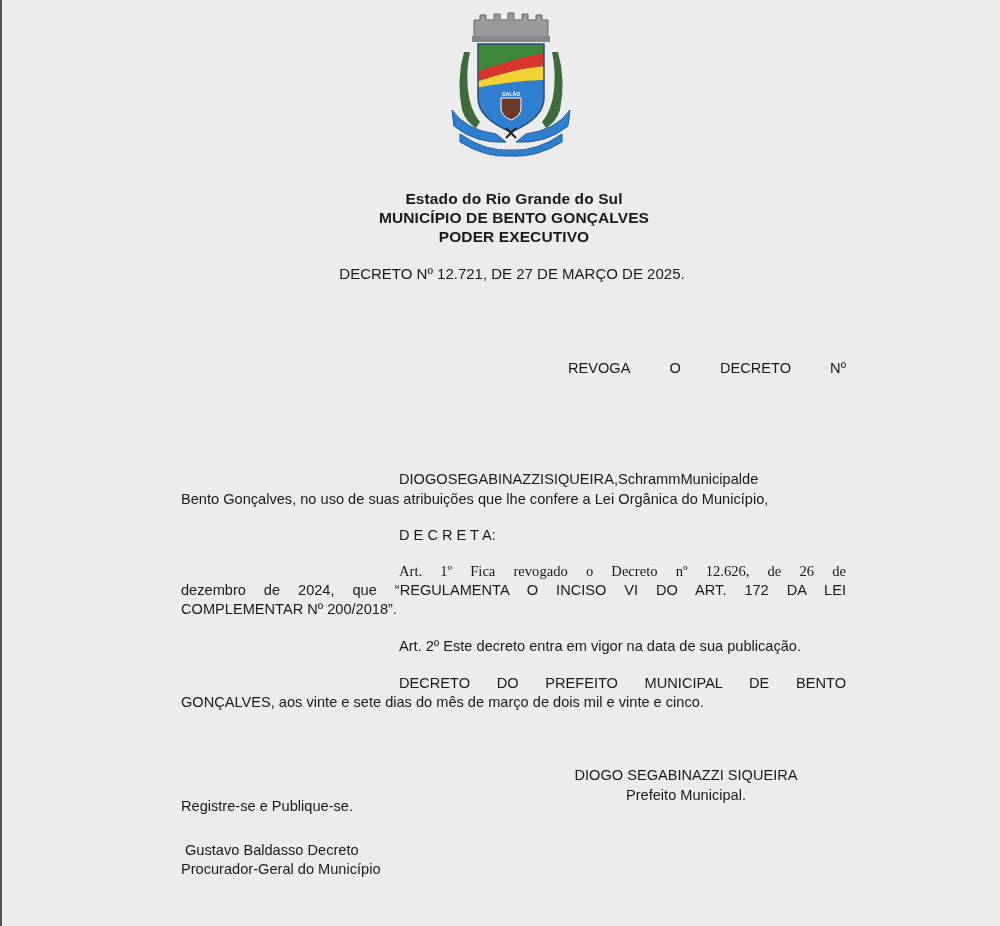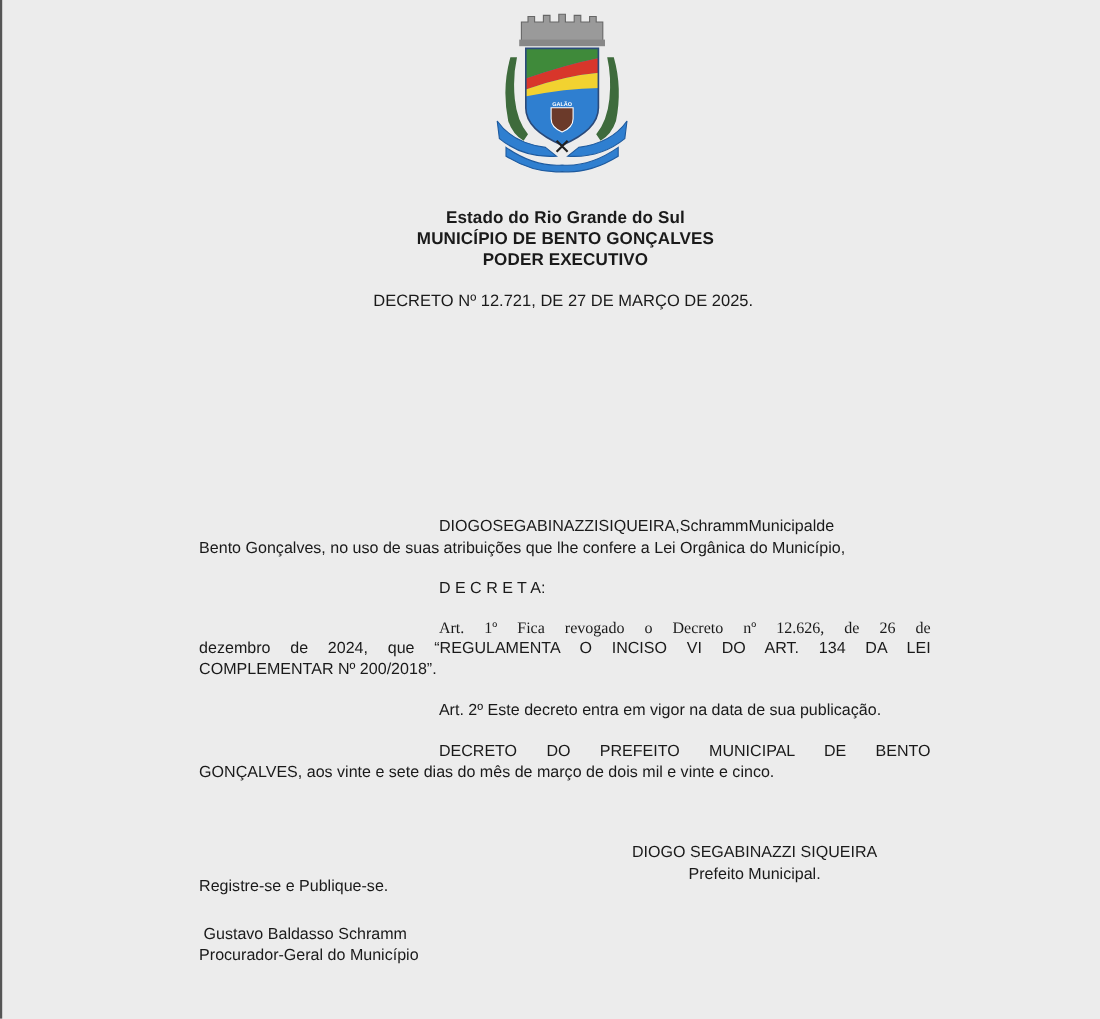--- a/index.html
+++ b/index.html
@@ -65,41 +65,47 @@
   </svg>
 </div>
 
 <div class="abs header-line" style="top:190px; left:12px;">Estado do Rio Grande do Sul</div>
 <div class="abs header-line" style="top:209px; left:12px;">MUNICÍPIO DE BENTO GONÇALVES</div>
 <div class="abs header-line" style="top:228px; left:12px;">PODER EXECUTIVO</div>
 
 <div class="abs decree-title">DECRETO Nº 12.721, DE 27 DE MARÇO DE 2025.</div>
 
 <div class="abs body-text" style="left:566px; top:358px; width:278px;">
+  <div style="display:flex; justify-content:space-between;">
+    <span>REVOGA</span>
+    <span>O</span>
+    <span>DECRETO</span>
+    <span>Nº</span>
+  </div>
 </div>
 
 <div class="abs body-text" style="left:397px; top:469px; width:447px; display:flex; ">
   <span>DIOGO</span>
   <span>SEGABINAZZI</span>
   <span>SIQUEIRA,</span>
   <span>Schramm</span>
   <span>Municipal</span>
   <span>de</span>
 </div>
 <div class="abs body-text" style="left:179px; top:489px; width:680px;">Bento Gonçalves, no uso de suas atribuições que lhe confere a Lei Orgânica do Município,</div>
 
 <div class="abs body-text" style="left:397px; top:525px;">D E C R E T A:</div>
 
 <div class="abs body-text just" style="left:397px; top:561px; width:447px;font-family:Liberation Serif, serif;">Art. 1º Fica revogado o Decreto nº 12.626, de 26 de</div>
-<div class="abs body-text just" style="left:179px; top:580px; width:665px;">dezembro de 2024, que “REGULAMENTA O INCISO VI DO ART. 134 DA LEI</div>
+<div class="abs body-text just" style="left:179px; top:580px; width:665px;">dezembro de 2024, que “REGULAMENTA O INCISO VI DO ART. 172 DA LEI</div>
 <div class="abs body-text" style="left:179px; top:599px;">COMPLEMENTAR Nº 200/2018”.</div>
 
 <div class="abs body-text" style="left:397px; top:636px;">Art. 2º Este decreto entra em vigor na data de sua publicação.</div>
 
 <div class="abs body-text just" style="left:397px; top:673px; width:447px;">DECRETO DO PREFEITO MUNICIPAL DE BENTO</div>
 <div class="abs body-text" style="left:179px; top:692px;">GONÇALVES, aos vinte e sete dias do mês de março de dois mil e vinte e cinco.</div>
 
 <div class="abs body-text" style="left:179px; top:765px;margin-top:31px;">Registre-se e Publique-se.</div>
 <div class="abs body-text" style="left:534px; top:765px; width:300px; text-align:center;">DIOGO SEGABINAZZI SIQUEIRA</div>
 <div class="abs body-text" style="left:534px; top:785px; width:300px; text-align:center;">Prefeito Municipal.</div>
 
-<div class="abs body-text" style="left:183px; top:840px;">Gustavo Baldasso Schramm</div>
+<div class="abs body-text" style="left:183px; top:840px;">Gustavo Baldasso Decreto</div>
 <div class="abs body-text" style="left:179px; top:859px;">Procurador-Geral do Município</div>
 
 </body></html>

